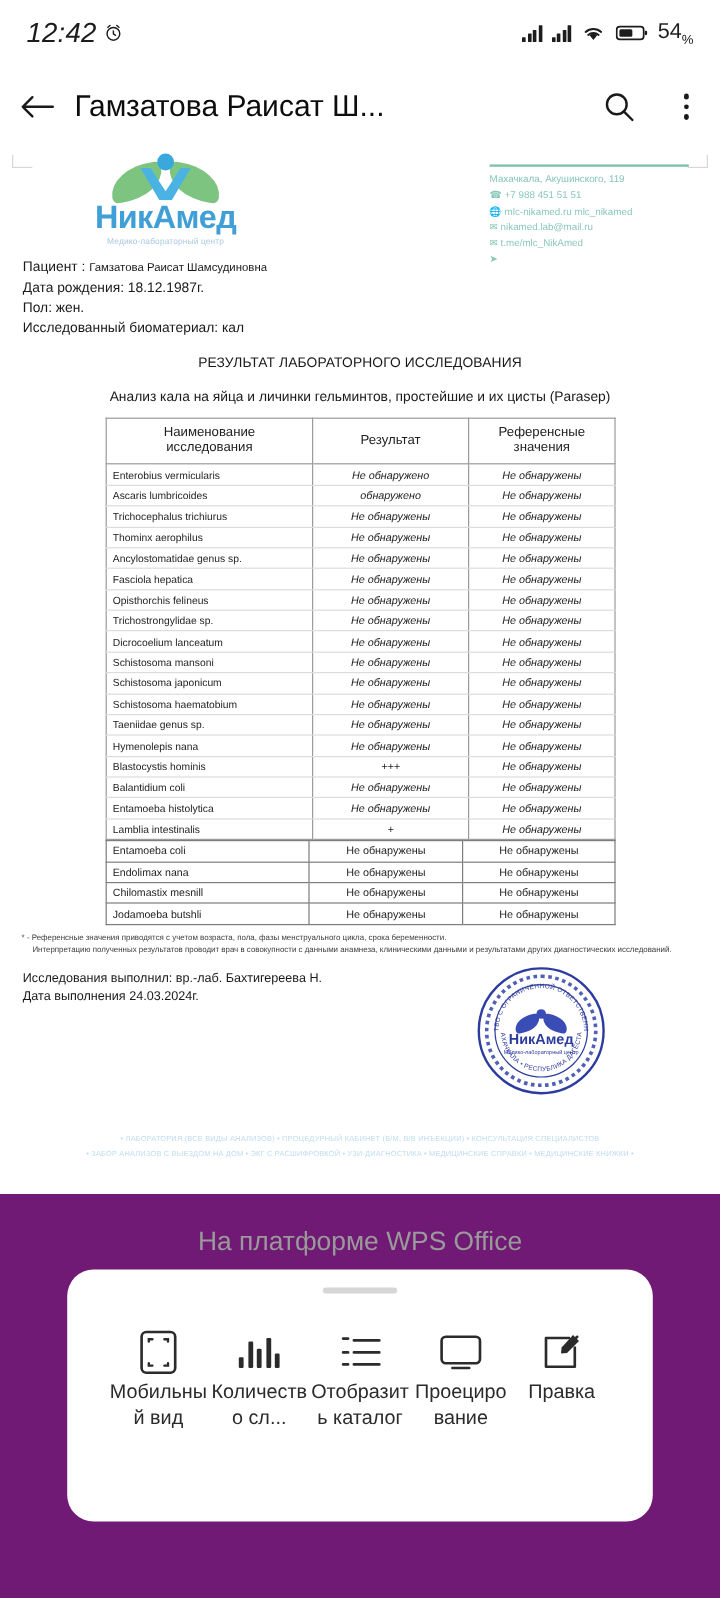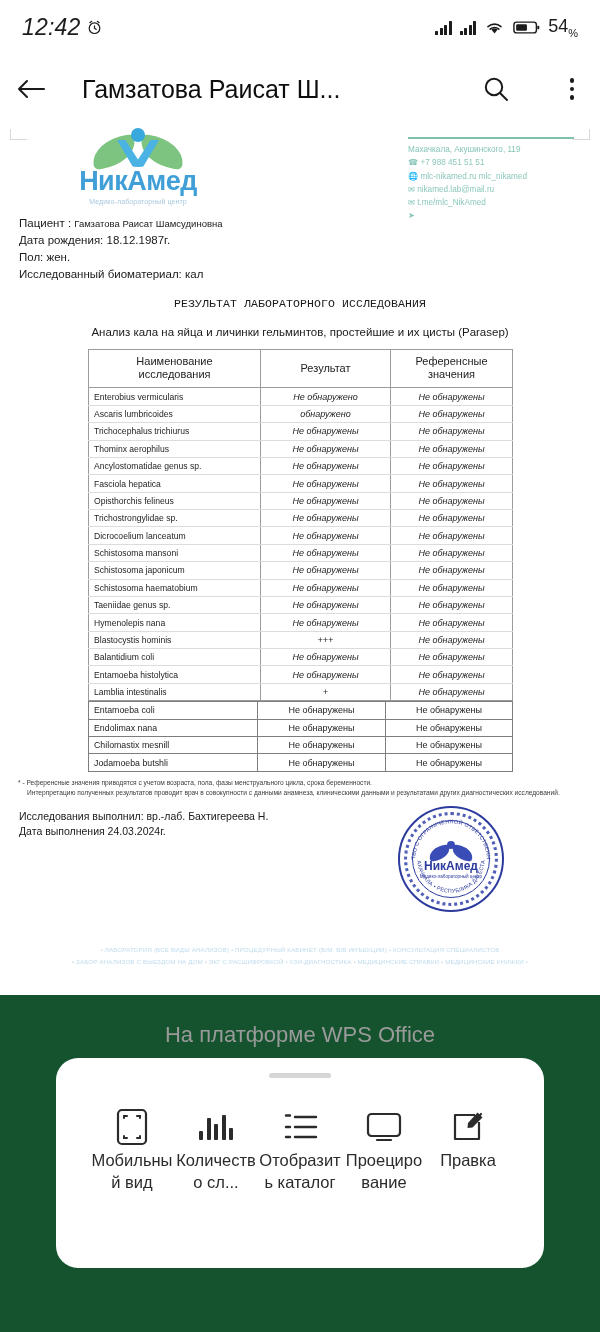--- a/index.html
+++ b/index.html
@@ -24,21 +24,21 @@
   .sb-batt-pct sub { font-size: 11px; }
 
   .bars { display: flex; align-items: flex-end; gap: 1.5px; height: 15px; }
   .bars i { display: block; width: 3px; background: #1c1c1c; border-radius: .5px; }
   .bars i:nth-child(1){height:4px} .bars i:nth-child(2){height:7px}
   .bars i:nth-child(3){height:10px} .bars i:nth-child(4){height:14px}
 
   
   .appbar {
     position: absolute; top: 55px; left: 0; width: 600px; height: 68px;
-    display: flex; align-items: center; background: #fff; gap: 20px;
+    display: flex; align-items: center; background: #fff;
   }
   .appbar-back { width: 62px; display: flex; justify-content: center; align-items: center; }
   .appbar-title {
     flex: 1; font-size: 25px; color: #0d0d0d;
     white-space: nowrap; overflow: hidden; padding-right: 6px;
   }
   .appbar-icon { width: 56px; display: flex; justify-content: center; align-items: center; }
   .dots3 { display: flex; flex-direction: column; gap: 4px; }
   .dots3 b { width: 4.5px; height: 4.5px; border-radius: 50%; background: #1a1a1a; display: block; }
 
@@ -82,21 +82,21 @@
     font-size: 8.2px; line-height: 1.62; color: #86c5b8;
   }
   .contacts .rule { width: 166px; height: 2px; background: #7fc2ac; margin-bottom: 4px; }
   .contacts div span { opacity: .95; }
 
   
   .patient { padding: 0 0 0 19px; font-size: 11.5px; color: #1a1a1a; line-height: 1.48; }
   .patient .pname { font-size: 9.5px; }
 
   
-  .rep-title { text-align: center; font-size: 11.5px; color: #1a1a1a; margin-top: 14px; letter-spacing: .1px; font-family: Liberation Mono, monospace; }
+  .rep-title { text-align: center; font-size: 11.5px; color: #1a1a1a; margin-top: 14px; letter-spacing: .1px; }
   .rep-sub { text-align: center; font-size: 11.5px; color: #1a1a1a; margin-top: 16px; }
 
   
   .tbl-wrap { margin: 11px auto 0; width: 424px; }
   table { border-collapse: collapse; width: 100%; table-layout: fixed; }
   .t-main th {
     border: 1px solid #9b9b9b; font-weight: normal; font-size: 11px;
     color: #222; padding: 5px 2px 6px; text-align: center; line-height: 1.2;
   }
   .t-main td {
@@ -162,21 +162,21 @@
 
   
   .services {
     position: absolute; left: 0; bottom: 28px; width: 600px; text-align: center;
     font-size: 6.2px; color: #bfdcee; line-height: 1.85; letter-spacing: .15px;
   }
 
   
   .wps {
     position: absolute; left: 0; top: 995px; width: 600px; height: 337px;
-    background: #14532d;
+    background: #701a75;
   }
   .wps-title {
     text-align: center; font-size: 22px; color: #9a9a9a; padding-top: 27px;
   }
   .sheet {
     position: absolute; left: 56px; top: 63px; width: 488px; height: 210px;
     background: #fff; border-radius: 22px;
   }
   .handle {
     width: 62px; height: 5px; border-radius: 3px; background: #d6d6d6;

